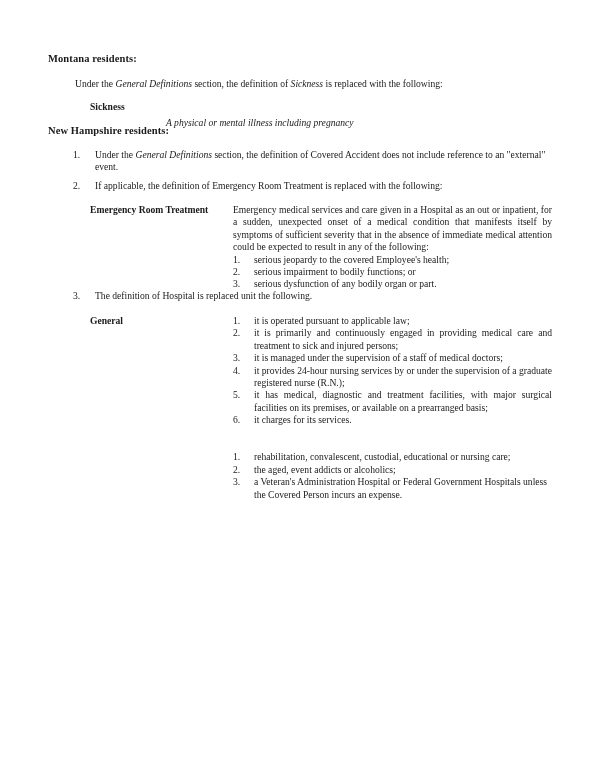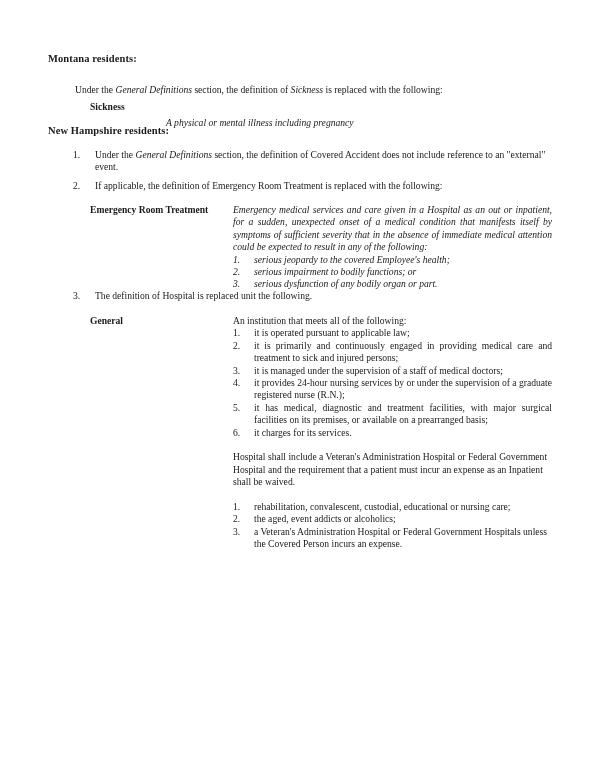--- a/index.html
+++ b/index.html
@@ -128,21 +128,21 @@
     color: #3a3a3a;
   }
 </style>
 </head>
 <body>
 
 <div class="page">
 
   <div class="section-heading" style="left:48px; top:52px;">Montana residents:</div>
 
-  <div class="para" style="left:75px; top:84px; width:470px;"><span>Under the </span><span class="ital">General Definitions</span><span> section, the definition of </span><span class="ital">Sickness</span><span> is replaced with the following:</span></div>
+  <div class="para" style="left:75px; top:78px; width:470px;"><span>Under the </span><span class="ital">General Definitions</span><span> section, the definition of </span><span class="ital">Sickness</span><span> is replaced with the following:</span></div>
 
   <div class="defrow" style="left:90px; top:101px; width:460px; height:14px;">
     <div class="defterm">Sickness</div>
     <div class="defbody" style="left:76px; top:16px; width:380px;font-style:italic;">A physical or mental illness including pregnancy</div>
   </div>
 
   <div class="section-heading" style="left:48px; top:124px;">New Hampshire residents:</div>
 
   <div class="olist" style="left:73px; top:149px; width:480px;">
     <div class="olist-item">
@@ -153,21 +153,21 @@
 
   <div class="olist" style="left:73px; top:180px; width:480px;">
     <div class="olist-item">
       <span class="olist-num">2.</span>
       <div class="olist-body">If applicable, the definition of Emergency Room Treatment is replaced with the following:</div>
     </div>
   </div>
 
   <div class="defrow" style="left:90px; top:204px; width:465px;">
     <div class="defterm">Emergency Room Treatment</div>
-    <div class="defbody" style="left:143px; top:0; width:319px;font-style:italic;">
+    <div class="defbody" style="left:143px; top:0; width:319px;">
       <div class="blockpara justify">Emergency medical services and care given in a Hospital as an out or inpatient, for a sudden, unexpected onset of a medical condition that manifests itself by symptoms of sufficient severity that in the absence of immediate medical attention could be expected to result in any of the following:</div>
       <ol class="sublist">
         <li>
           <span class="snum">1.</span>
           <span class="stext">serious jeopardy to the covered Employee's health;</span>
         </li>
         <li>
           <span class="snum">2.</span>
           <span class="stext">serious impairment to bodily functions; or</span>
         </li>
@@ -183,21 +183,20 @@
     <div class="olist-item">
       <span class="olist-num">3.</span>
       <div class="olist-body">The definition of Hospital is replaced unit the following.</div>
     </div>
   </div>
 
   <div class="defrow" style="left:90px; top:315px; width:465px;">
     <div class="defterm">General</div>
     <div class="defbody" style="left:143px; top:0; width:319px;">
 
-      <div class="blockpara">An institution that meets all of the following:</div>
 
       <ol class="sublist justify">
         <li>
           <span class="snum">1.</span>
           <span class="stext">it is operated pursuant to applicable law;</span>
         </li>
         <li>
           <span class="snum">2.</span>
           <span class="stext">it is primarily and continuously engaged in providing medical care and treatment to sick and injured persons;</span>
         </li>
@@ -214,21 +213,20 @@
           <span class="stext">it has medical, diagnostic and treatment facilities, with major surgical facilities on its premises, or available on a prearranged basis;</span>
         </li>
         <li>
           <span class="snum">6.</span>
           <span class="stext">it charges for its services.</span>
         </li>
       </ol>
 
       <div class="spacer-para"></div>
 
-      <div class="blockpara">Hospital shall include a Veteran's Administration Hospital or Federal Government Hospital and the requirement that a patient must incur an expense as an Inpatient shall be waived.</div>
 
       <div class="spacer-para"></div>
 
 
       <ol class="sublist">
         <li>
           <span class="snum">1.</span>
           <span class="stext">rehabilitation, convalescent, custodial, educational or nursing care;</span>
         </li>
         <li>

